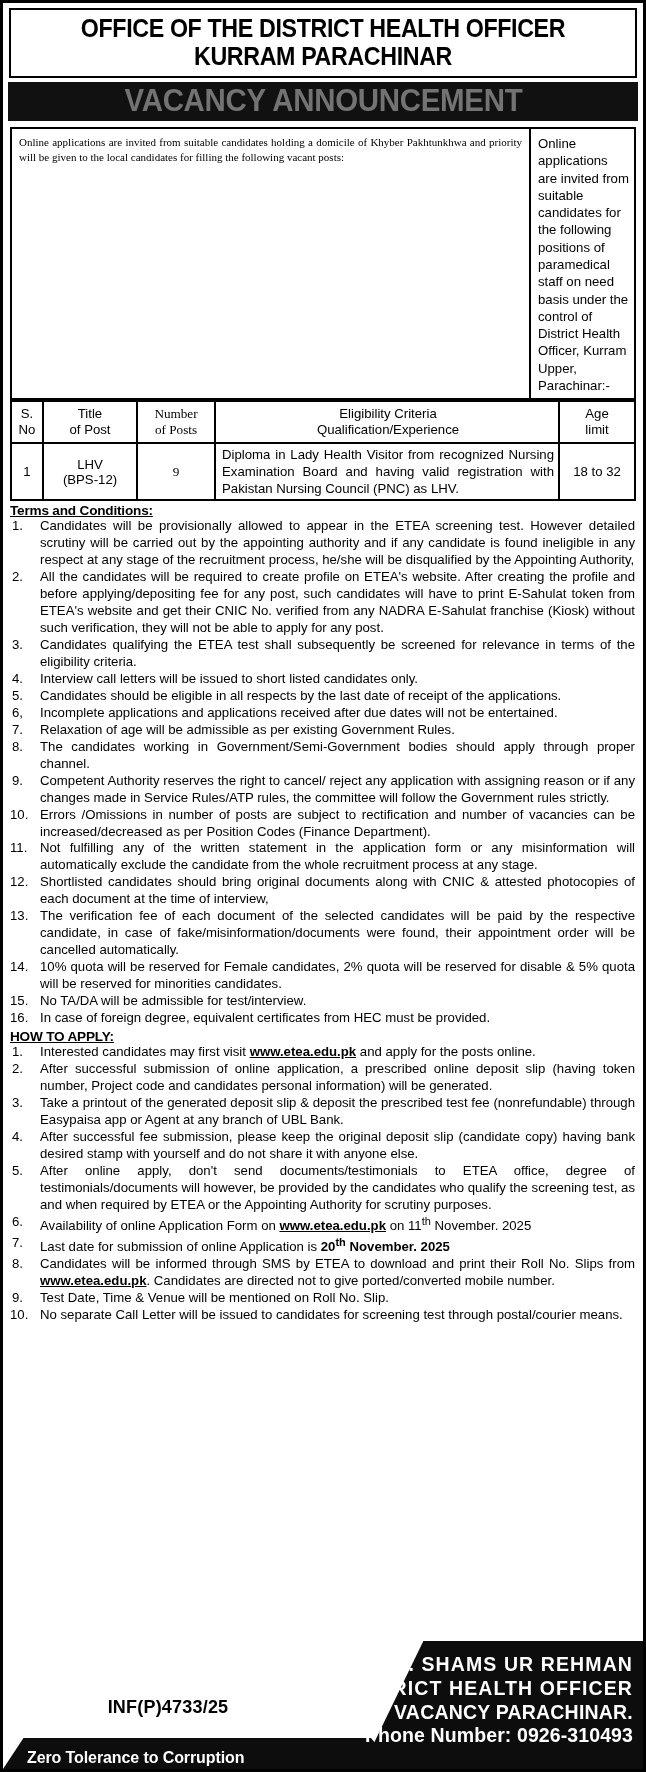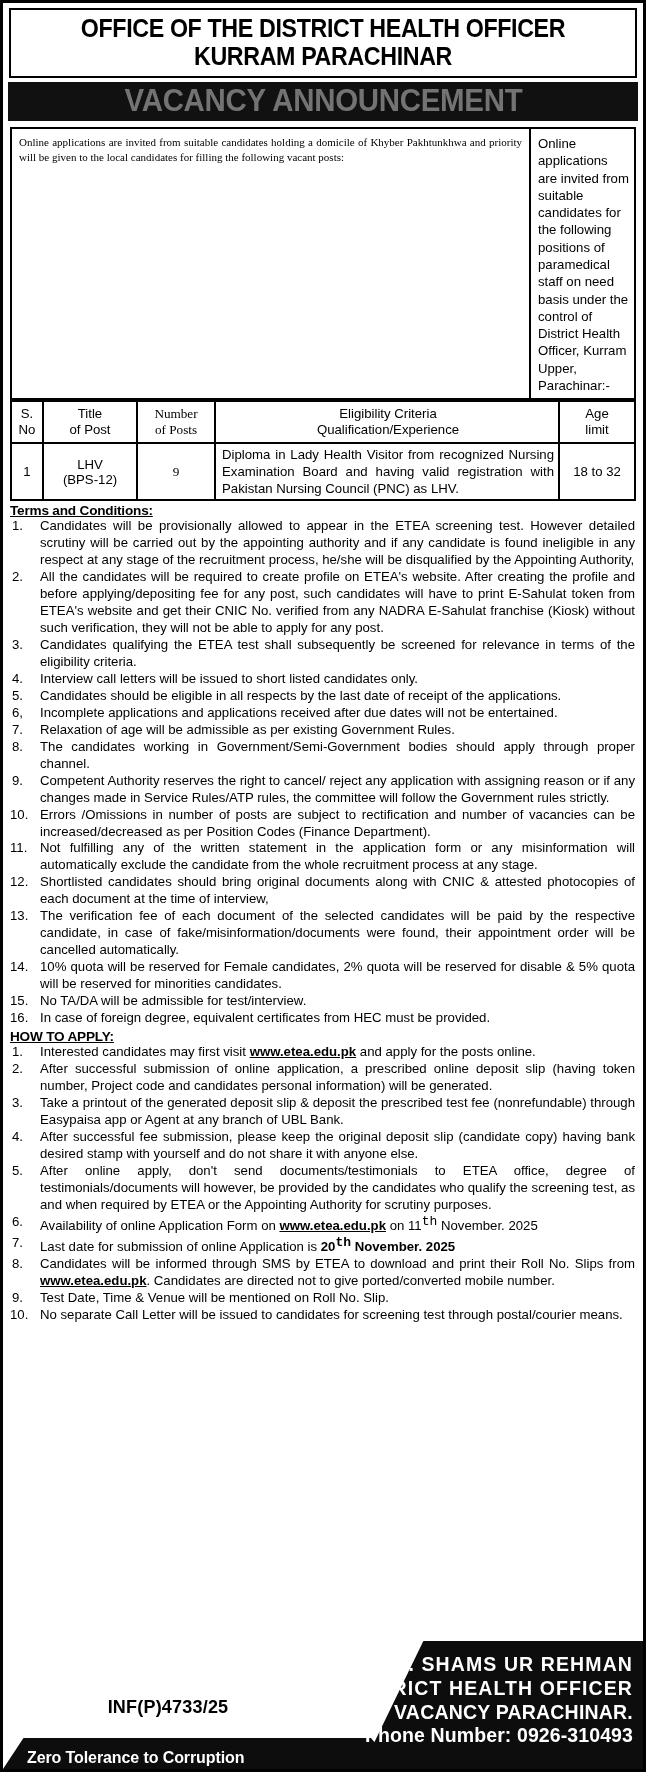--- a/index.html
+++ b/index.html
@@ -119,21 +119,21 @@
     position: absolute;
     left: 2px;
     top: 0;
     width: 24px;
     text-align: left;
   }
   ol.rules li.wide .num { left: 0px; width: 26px; }
   .nojust { text-align: left !important; }
   b.u { font-weight: bold; text-decoration: underline; }
   b.nb { font-weight: bold; }
-  sup { font-size: 13px; vertical-align: super; font-family: Liberation Mono, monospace; }
+  sup { font-size: 11px; vertical-align: super; }
 
   
   .footer {
     position: absolute;
     left: 0; right: 0; bottom: 0;
     height: 128px;
   }
   .f-black-right {
     position: absolute;
     top: 0; bottom: 0; right: 0; left: 56%;

